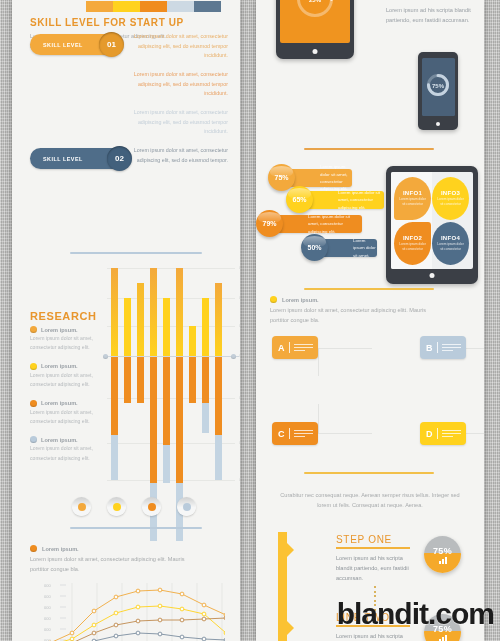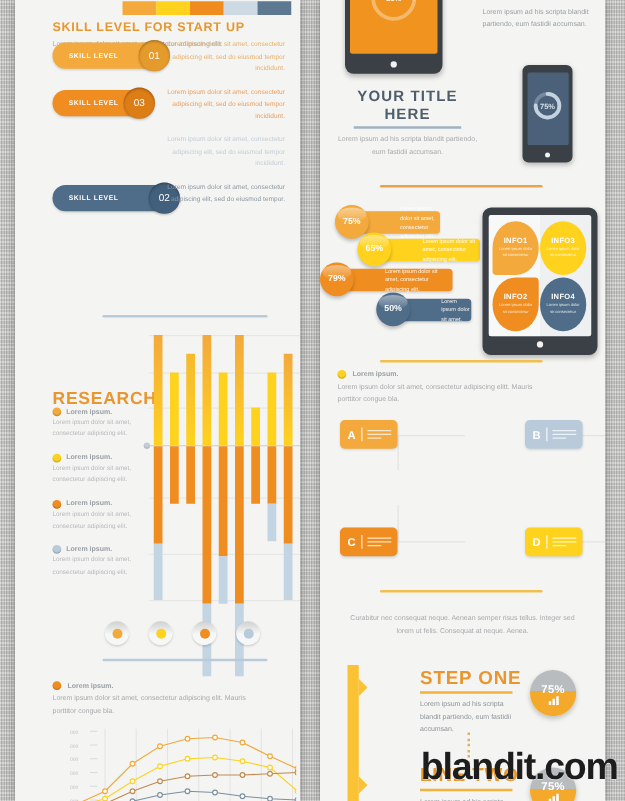--- a/index.html
+++ b/index.html
@@ -17,21 +17,21 @@
   }
 
   
   .sheet {
     position: absolute;
     top: 0;
     background: #f4f4f2;
     box-shadow: 0 0 7px rgba(0,0,0,.28);
     overflow: hidden;
   }
-  #sheet-left  { left: 12px;  width: 228px; height: 641px; padding-left: 12px; }
+  #sheet-left  { left: 12px;  width: 228px; height: 641px; }
   #sheet-right { left: 256px; width: 228px; height: 641px; }
 
   .sheet-inner { position: relative; width: 100%; height: 100%; }
 
   
   .palette { position: absolute; left: 74px; top: 1px; display: flex; height: 11px; }
   .palette i { display: block; width: 27px; height: 11px; }
 
   
   .h-orange {
@@ -54,21 +54,21 @@
     box-shadow: 0 1px 2px rgba(0,0,0,.16);
   }
   .pill-label {
     color: #ffffff; font-size: 5.4px; font-weight: bold;
     letter-spacing: .5px; margin-left: 13px;
   }
   .pill-num {
     position: absolute; right: -2px; top: -2.5px;
     width: 25px; height: 25px; border-radius: 50%;
     display: flex; align-items: center; justify-content: center;
-    color: #fff; font-size: 8px; font-weight: normal;
+    color: #fff; font-size: 8px; font-weight: bold;
     box-shadow: inset 0 1px 2px rgba(0,0,0,.3), 0 1px 2px rgba(0,0,0,.2);
     margin-left: 12px;
   }
   .pill-txt {
     position: absolute; right: 12px; top: 2px;
     width: 100px; font-size: 5.3px; line-height: 1.8;
     text-align: right;
   }
 
   
@@ -164,21 +164,21 @@
   #fourstep { position: absolute; left: 0; top: 486px; width: 100%; }
   .step-bar {
     position: absolute; left: 22px; width: 9px;
     background: #fbc233;
   }
   .step-arrow {
     position: absolute; left: 31px; width: 0; height: 0;
     border-top: 7px solid transparent; border-bottom: 7px solid transparent;
     border-left: 7px solid #fbc233;
   }
-  .step-title { color: #e8962e; font-size: 15px; font-weight: bold; letter-spacing: .7px; }
+  .step-title { color: #e8962e; font-size: 10px; font-weight: normal; letter-spacing: .7px; }
   .step-rule { height: 1.5px; background: #f2b33d; width: 74px; margin-top: 2px; }
   .step-badge {
     position: absolute; width: 37px; height: 37px; border-radius: 50%;
     background: linear-gradient(180deg,#b9bcbe 0 46%, #f5a92a 46% 100%);
     display: flex; flex-direction: column; align-items: center;
     box-shadow: 0 2px 4px rgba(0,0,0,.22);
   }
   .step-badge b { color: #fff; font-size: 9px; margin-top: 10px; letter-spacing: .3px; }
   .dotline { position: absolute; width: 2px; }
   .dotline i { display: block; width: 2px; height: 2px; background: #d9b35e; margin-bottom: 2.5px; }
@@ -212,41 +212,37 @@
 
   <div class="skill-wrap" id="skill-rows">
         <div class="skill-row">
           <div class="pill" style="width: 92px; background: rgb(243, 169, 60);">
             <span class="pill-label">SKILL LEVEL</span>
             <span class="pill-num" style="background: rgb(229, 154, 44);">01</span>
           </div>
           <div class="pill-txt" style="color: rgb(233, 176, 106);">Lorem ipsum dolor sit amet, consectetur adipiscing elit, sed do eiusmod tempor incididunt.</div>
         </div>
         <div class="skill-row">
-          <div class="pill" style="width: 80px; background: rgb(239, 141, 32);">
-            <span class="pill-label">SKILL LEVEL</span>
-            <span class="pill-num" style="background: rgb(221, 125, 22);">03</span>
-          </div>
           <div class="pill-txt" style="color: rgb(233, 161, 100);">Lorem ipsum dolor sit amet, consectetur adipiscing elit, sed do eiusmod tempor incididunt.</div>
         </div>
         <div class="skill-row">
           <div class="pill-txt" style="color: rgb(195, 206, 216);">Lorem ipsum dolor sit amet, consectetur adipiscing elit, sed do eiusmod tempor incididunt.</div>
         </div>
         <div class="skill-row">
           <div class="pill" style="width: 100px; background: rgb(79, 109, 137);">
             <span class="pill-label">SKILL LEVEL</span>
             <span class="pill-num" style="background: rgb(66, 96, 124);">02</span>
           </div>
           <div class="pill-txt" style="color: rgb(141, 152, 163);">Lorem ipsum dolor sit amet, consectetur adipiscing elit, sed do eiusmod tempor.</div>
         </div>
       </div>
 
   <div class="divider" id="left-divider-1" style="left:58px;top:252px;width:132px;background:#b9cbdb;"></div>
 
-  <div class="h-orange" id="research-title" style="font-size:14px;">RESEARCH</div>
+  <div class="h-orange" id="research-title" style="font-size:11px;">RESEARCH</div>
   <div class="legend-list" id="research-legend">
         <div class="legend-item">
           <div class="legend-head">
             <span class="legend-dot" style="background: rgb(243, 169, 60);"></span>
             <span class="legend-name">Lorem ipsum.</span>
           </div>
           <div class="legend-sub">Lorem ipsum dolor sit amet, consectetur adipiscing elit.</div>
         </div>
         <div class="legend-item">
           <div class="legend-head">
@@ -412,25 +408,20 @@
               <circle cx="20" cy="20" r="16.5" fill="none" stroke="#ffffff" stroke-width="3" opacity="0.35"></circle>
               <circle cx="20" cy="20" r="16.5" fill="none" stroke="#ffffff" stroke-width="3" stroke-dasharray="25.918139392115794 103.67255756846318" transform="rotate(-90 20 20)" stroke-linecap="round"></circle>
               <text x="20" y="22.5" text-anchor="middle" font-size="6" fill="#ffffff" font-family="&quot;Liberation Sans&quot;, sans-serif" font-weight="bold">25%</text>
             </svg></div>
     </div>
     <div class="home-dot" style="bottom:5px;"></div>
   </div>
 
   <div class="body-txt" style="position:absolute;left:130px;top:5px;width:88px;text-align:left;color:#9aa0a6;">Lorem ipsum ad his scripta blandit partiendo, eum fastidii accumsan.</div>
 
-  <div style="position:absolute;left:14px;top:70px;width:112px;">
-    <div class="h-dark">YOUR TITLE HERE</div>
-    <div style="height:1.5px;background:#9fb2c2;width:86px;margin:3px auto 0;"></div>
-    <div class="body-txt" style="margin-top:4px;text-align:center;">Lorem ipsum ad his scripta blandit partiendo, eum fastidii accumsan.</div>
-  </div>
 
   <div class="phone-frame" id="phone-dev" style="left:162px;top:52px;width:40px;height:78px;">
     <div class="tablet-screen" style="left:3.5px;top:6px;width:33px;height:58px;background:#4a6179;border-radius:1.5px;">
       <div id="donut-75" style="position:absolute;left:50%;top:50%;transform:translate(-50%,-50%);"><svg width="26" height="26" viewBox="0 0 26 26">
               <circle cx="13" cy="13" r="9.5" fill="none" stroke="#c5d3e0" stroke-width="3" opacity="0.35"></circle>
               <circle cx="13" cy="13" r="9.5" fill="none" stroke="#c5d3e0" stroke-width="3" stroke-dasharray="44.76769531365455 59.690260418206066" transform="rotate(-90 13 13)" stroke-linecap="round"></circle>
               <text x="13" y="15.5" text-anchor="middle" font-size="6" fill="#d6e1ea" font-family="&quot;Liberation Sans&quot;, sans-serif" font-weight="bold">75%</text>
             </svg></div>
     </div>
     <div class="home-dot" style="bottom:4px;width:4px;height:4px;"></div>

